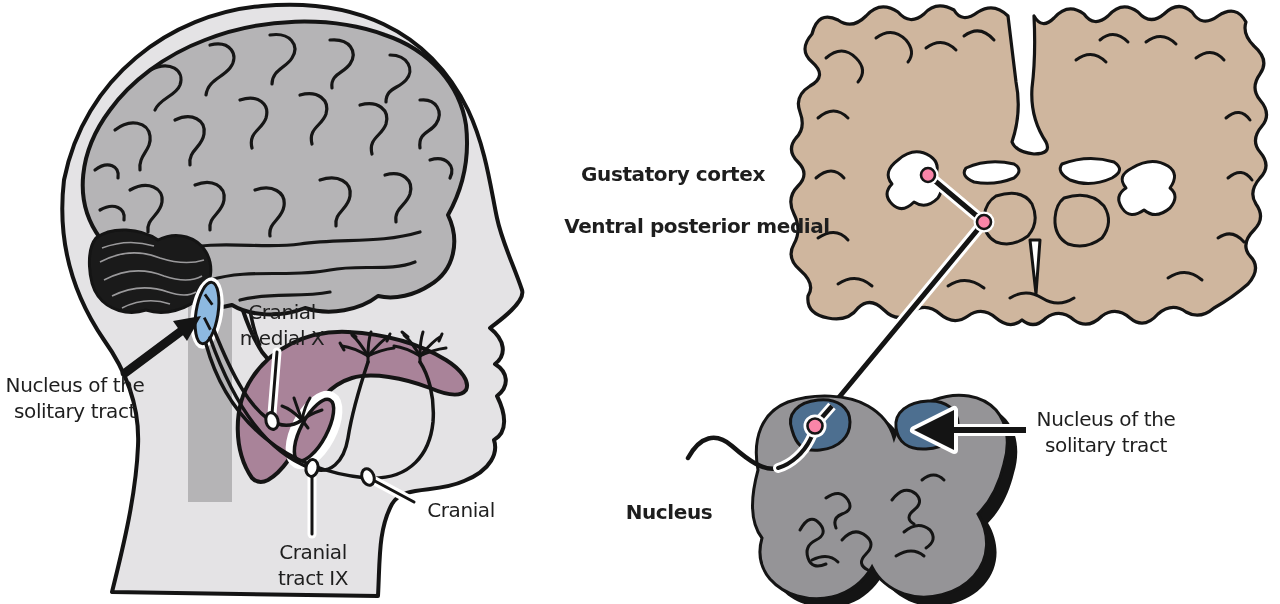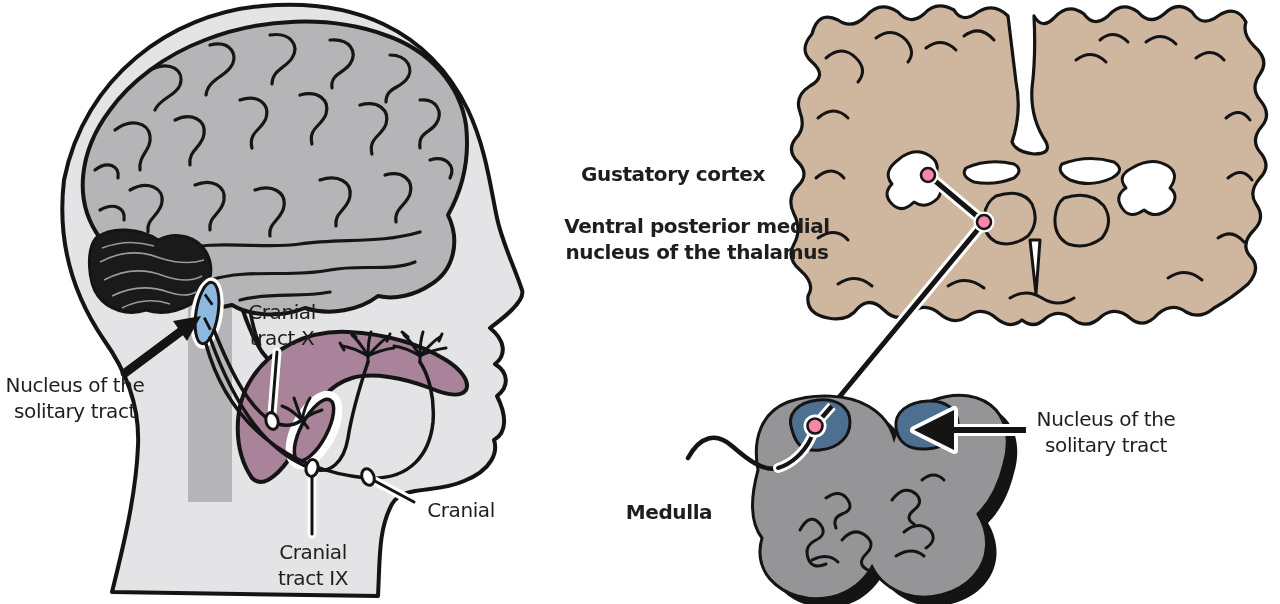--- a/index.html
+++ b/index.html
@@ -276,43 +276,42 @@
   </g>
 </svg>
 
   <div class="label" style="left:0px; top:372px; width:150px;">
     <span class="line">Nucleus of the</span>
     <span class="line">solitary tract</span>
   </div>
 
   <div class="label" style="left:226px; top:299px; width:112px;">
     <span class="line">Cranial</span>
-    <span class="line">tract X</span>
+    <span class="line">medial X</span>
   </div>
 
   <div class="label" style="left:252px; top:539px; width:122px;">
     <span class="line">Cranial</span>
     <span class="line">tract IX</span>
   </div>
 
   <div class="label" style="left:400px; top:497px; width:122px;">
     <span class="line">Cranial</span>
   </div>
 
   <div class="label bold" style="left:556px; top:161px; width:234px;">
     <span class="line">Gustatory cortex</span>
   </div>
 
   <div class="label bold" style="left:530px; top:213px; width:272px;margin-left:31px;">
     <span class="line">Ventral posterior medial</span>
-    <span class="line">nucleus of the thalamus</span>
   </div>
 
   <div class="label" style="left:1026px; top:406px; width:160px;">
     <span class="line">Nucleus of the</span>
     <span class="line">solitary tract</span>
   </div>
 
   <div class="label bold" style="left:616px; top:499px; width:106px;">
-    <span class="line">Medulla</span>
+    <span class="line">Nucleus</span>
   </div>
 
 </div>
 
 </body></html>

